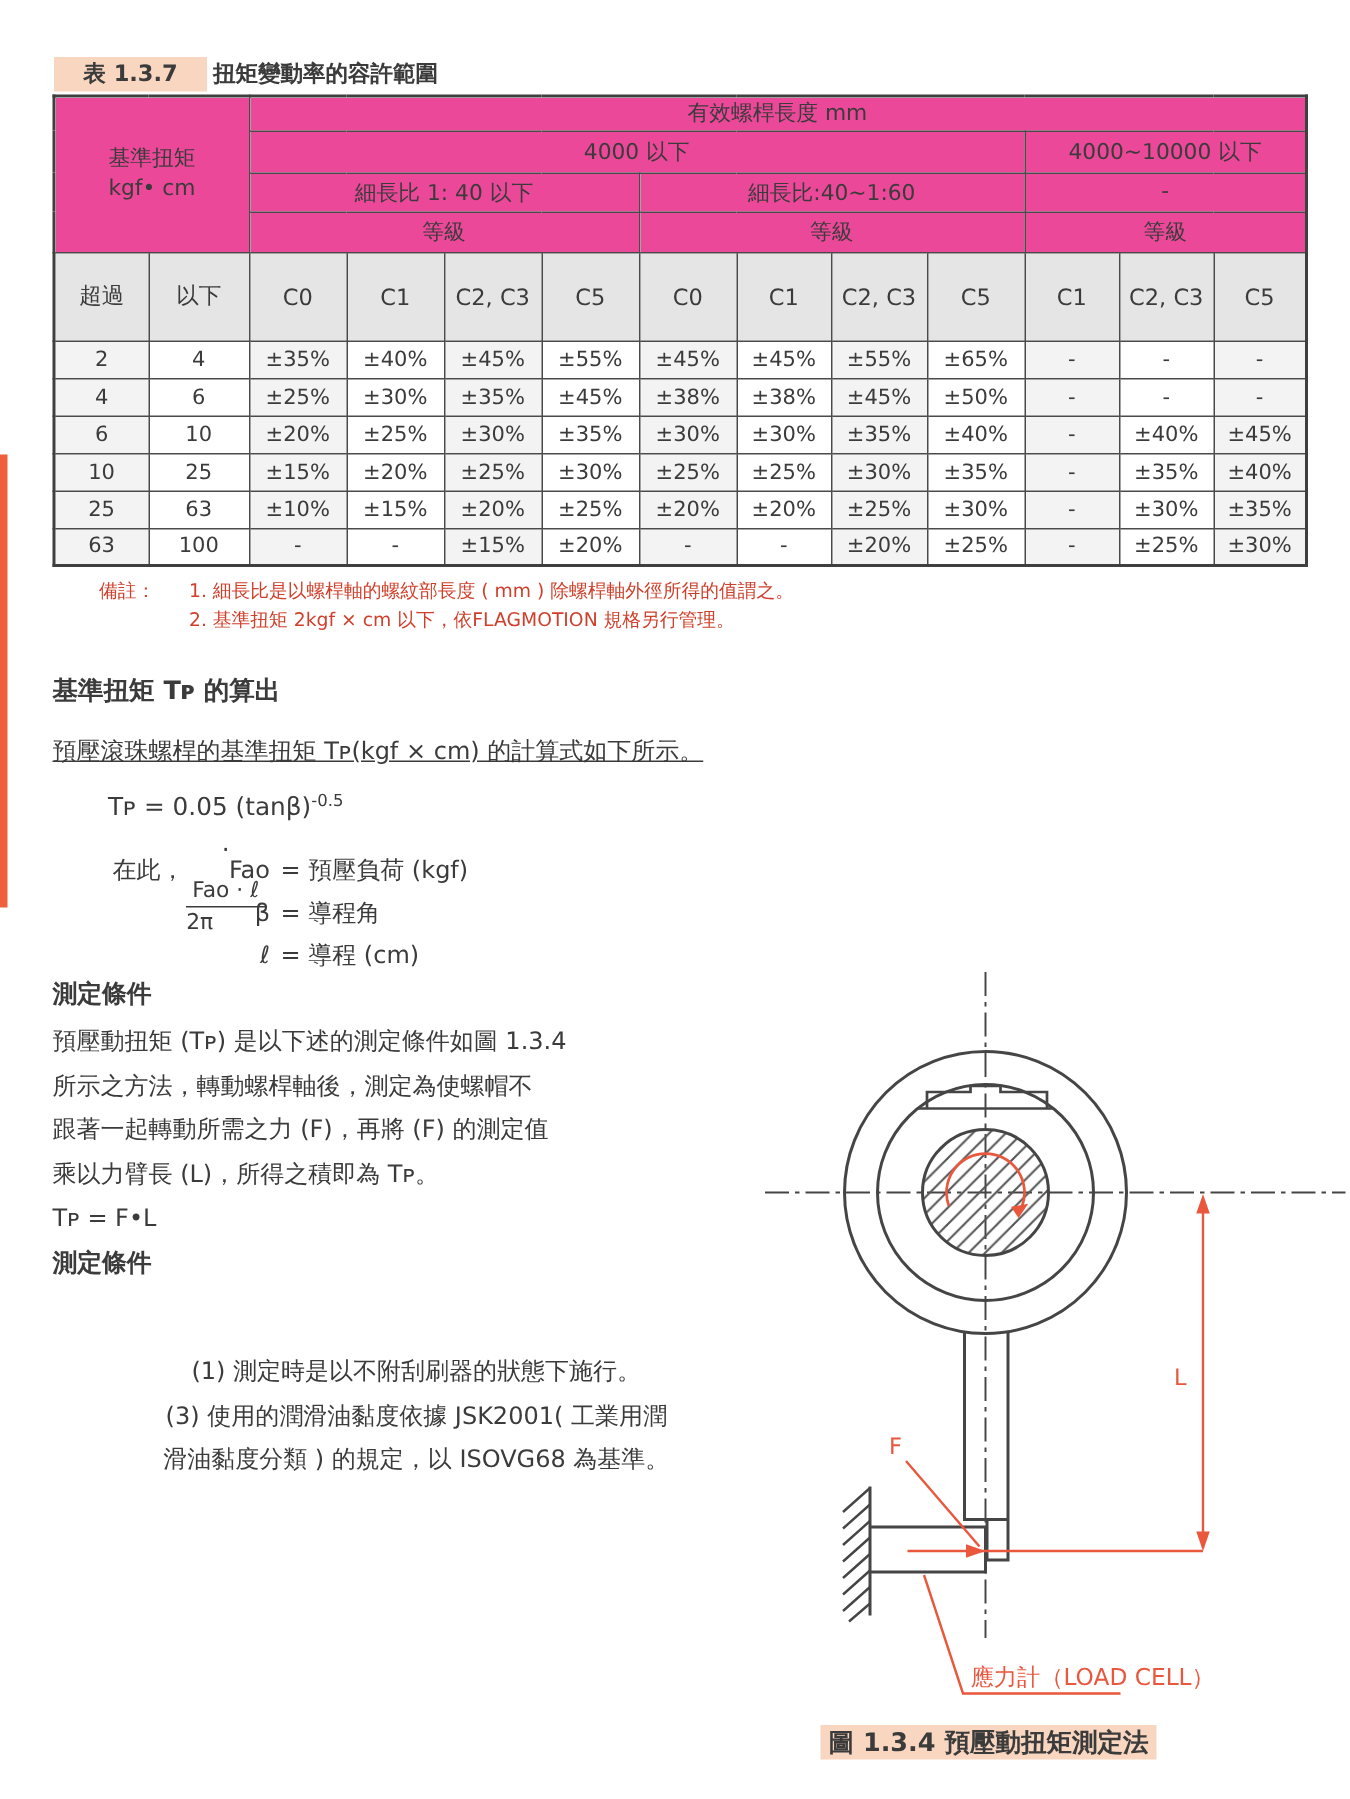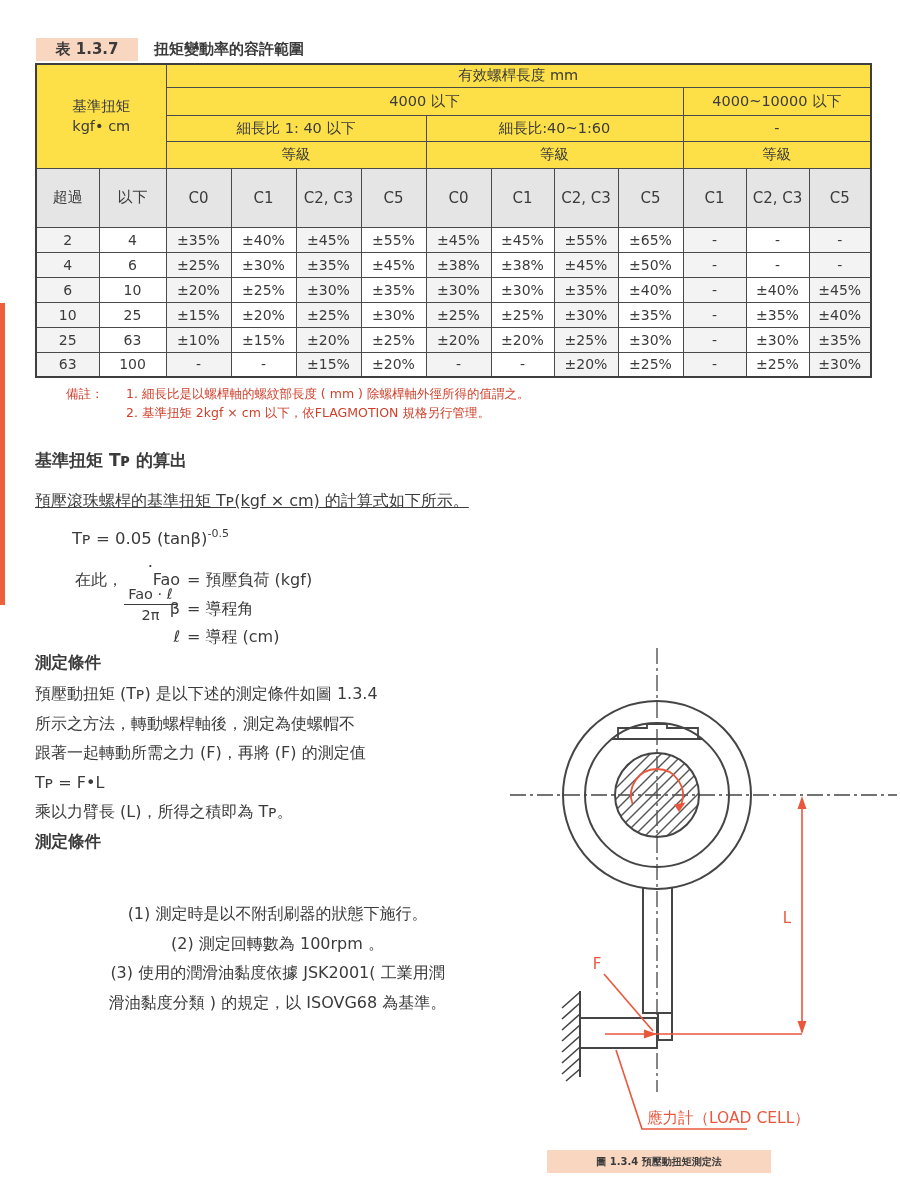--- a/index.html
+++ b/index.html
@@ -3,64 +3,64 @@
 <meta charset="utf-8">
 <style>
   html,body{margin:0;padding:0;background:#ffffff;}
   #page{position:relative;width:900px;height:1199px;background:#ffffff;overflow:hidden;
         font-family:"DejaVu Sans","Liberation Sans",sans-serif;color:#3b3b3b;}
 
   
   .left-strip{position:absolute;left:0;top:303px;width:5px;height:302px;background:#ee5f3c;}
 
   
-  .title-row{position:absolute;left:36px;top:38px;display:flex;align-items:center;gap:16px;text-align:right;}
+  .title-row{position:absolute;left:36px;top:38px;display:flex;align-items:center;gap:4px;text-align:right;}
   .title-chip{width:102px;height:23px;background:#f9d6c0;display:flex;align-items:center;justify-content:center;
               font-size:15px;font-weight:bold;color:#3b3b3b;}
   .title-text{font-size:15px;font-weight:bold;color:#3b3b3b;}
 
   
   .tbl-wrap{position:absolute;left:35px;top:63px;}
   table.tbl{border-collapse:collapse;table-layout:fixed;border:2.5px solid #3f3f3f;}
   table.tbl th,table.tbl td{border:1.5px solid #4a4a4a;text-align:center;vertical-align:middle;
         padding:0;overflow:hidden;white-space:nowrap;font-weight:normal;}
-  .hp{background:#fde047;font-size:14.5px;}
+  .hp{background:#ec4899;font-size:14.5px;}
   tr.row-a{height:23px;} tr.row-b{height:28px;} tr.row-c{height:26px;} tr.row-d{height:27px;}
   tr.row-e{height:59px;}
   tr.row-e th{background:#e5e5e5;font-size:15px;}
   tr.data-row{height:25px;}
   tr.data-row td{font-size:14px;background:#ffffff;}
   tr.data-row td.shade{background:#f3f3f4;}
   .lh-cell div{line-height:20px;font-size:14.5px;}
 
   
   .notes{position:absolute;left:38px;top:384px;display:flex;color:#cf3f2a;font-size:12.5px;line-height:19px;}
   .notes-label{width:60px;flex:0 0 60px;margin-left:28px;}
   .notes-lines{}
 
   
   .h1{position:absolute;left:35px;top:449px;font-size:17px;font-weight:bold;}
   .para1{position:absolute;left:35px;top:491px;font-size:16px;text-decoration:underline;}
   .formula{position:absolute;left:72px;top:527px;display:flex;align-items:center;gap:9px;font-size:16.5px;flex-direction:column;}
   .formula sup{font-size:11px;}
-  .frac{display:inline-flex;flex-direction:column;align-items:center;font-size:14.5px;line-height:18px;}
+  .frac{display:inline-flex;flex-direction:column;align-items:flex-start;font-size:14.5px;line-height:18px;}
   .frac .num{border-bottom:1.5px solid #3b3b3b;padding:0 4px 1px 4px;}
   .frac .den{padding-top:1px;}
   .where{position:absolute;left:75px;top:566px;display:grid;grid-template-columns:66px 46px auto;
          font-size:16px;line-height:28.5px;}
   .where .sym{text-align:right;padding-right:7px;}
 
   
   .h2{position:absolute;left:35px;font-size:16.5px;font-weight:bold;}
   .lines{position:absolute;left:35px;font-size:16px;line-height:29.5px;width:485px;}
 
   
   .fig-svg{position:absolute;left:500px;top:640px;}
   .fig-caption{position:absolute;left:547px;top:1150px;width:224px;height:23px;background:#f9d6c0;
-               display:flex;align-items:center;justify-content:center;font-size:10px;font-weight:bold;color:#3b3b3b;}
+               display:flex;align-items:center;justify-content:center;font-size:17px;font-weight:bold;color:#3b3b3b;}
 </style>
 </head>
 <body>
 
 <div id="page">
 
   <div class="left-strip"></div>
 
   <div class="title-row">
     <div class="title-chip">表 1.3.7</div>
@@ -247,28 +247,27 @@
     <span></span>
     <span class="sym">ℓ</span>
     <span>= 導程 (cm)</span>
   </div>
 
   <div class="h2" style="top:652px;">測定條件</div>
   <div class="lines" style="top:679px;">
       <div>預壓動扭矩 (Tᴘ) 是以下述的測定條件如圖 1.3.4</div>
       <div>所示之方法，轉動螺桿軸後，測定為使螺帽不</div>
       <div>跟著一起轉動所需之力 (F)，再將 (F) 的測定值</div>
+      <div>乘以力臂長 (L)，所得之積即為 Tᴘ。</div>
       <div>Tᴘ = F•L</div>
-      <div>乘以力臂長 (L)，所得之積即為 Tᴘ。</div>
     </div>
 
   <div class="h2" style="top:831px;">測定條件</div>
   <div class="lines" style="top:899px;text-align:center;">
       <div>(1) 測定時是以不附刮刷器的狀態下施行。</div>
-      <div>(2) 測定回轉數為 100rpm 。</div>
       <div>(3) 使用的潤滑油黏度依據 JSK2001( 工業用潤</div>
       <div>滑油黏度分類 ) 的規定，以 ISOVG68 為基準。</div>
     </div>
 
   <svg class="fig-svg" width="400" height="505" viewBox="0 0 400 505">
     <defs>
       <pattern id="hatch" patternUnits="userSpaceOnUse" width="11" height="11">
         <line x1="0" y1="11" x2="11" y2="0" stroke="#555" stroke-width="1.4"></line>
         <line x1="-3" y1="3" x2="3" y2="-3" stroke="#555" stroke-width="1.4"></line>
         <line x1="8" y1="14" x2="14" y2="8" stroke="#555" stroke-width="1.4"></line>

